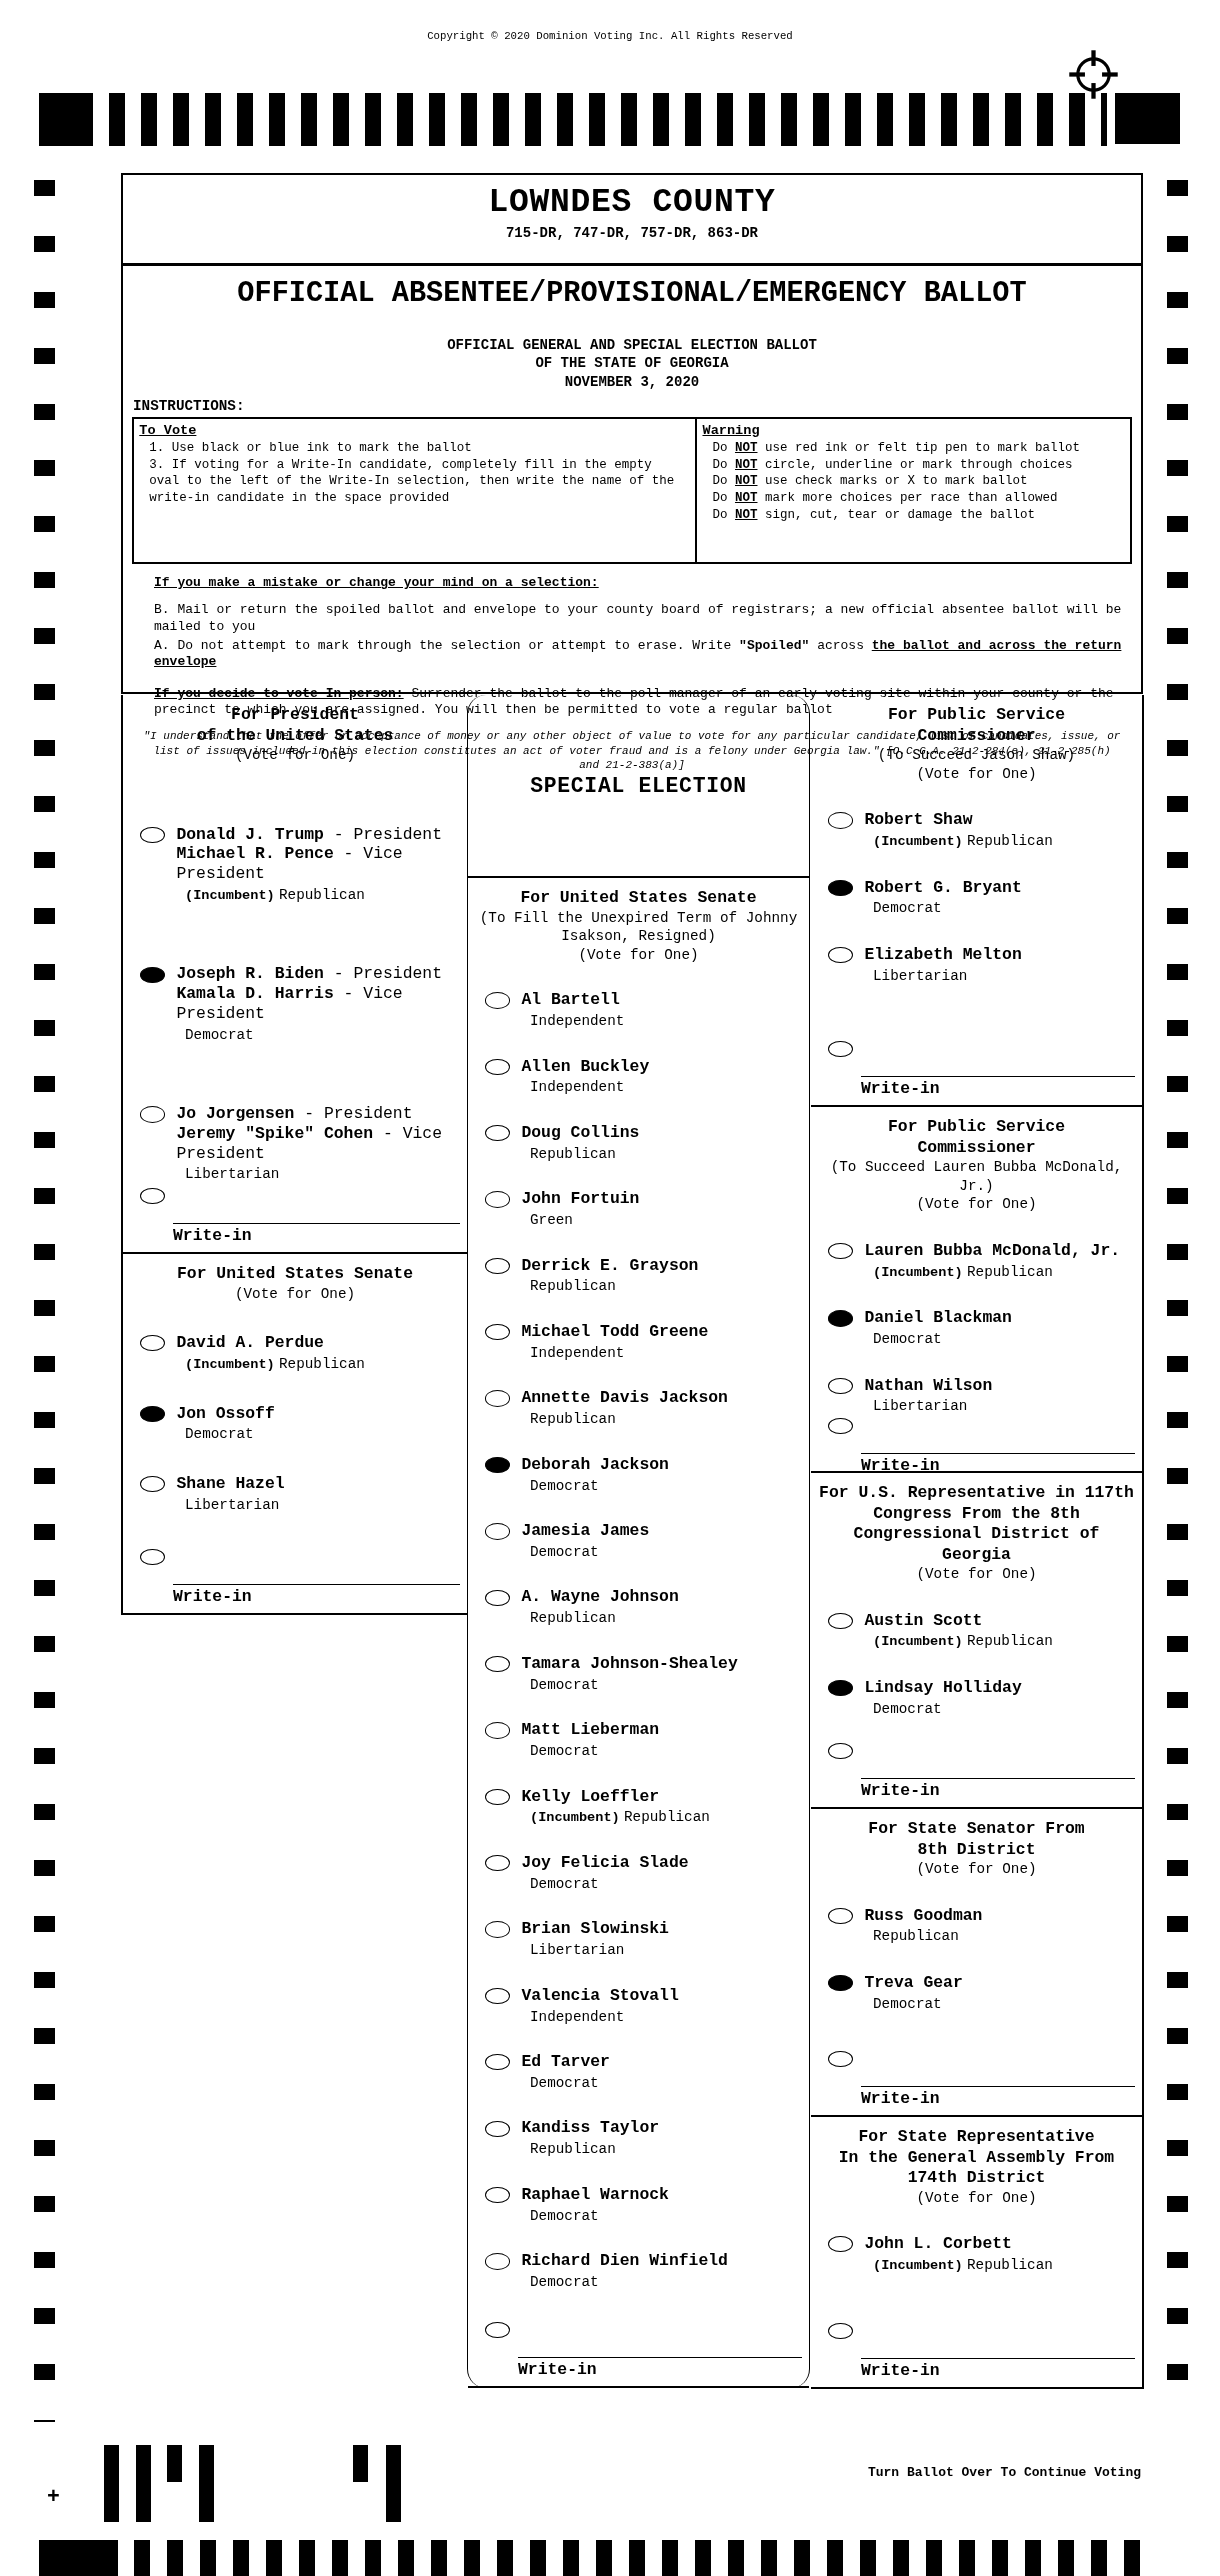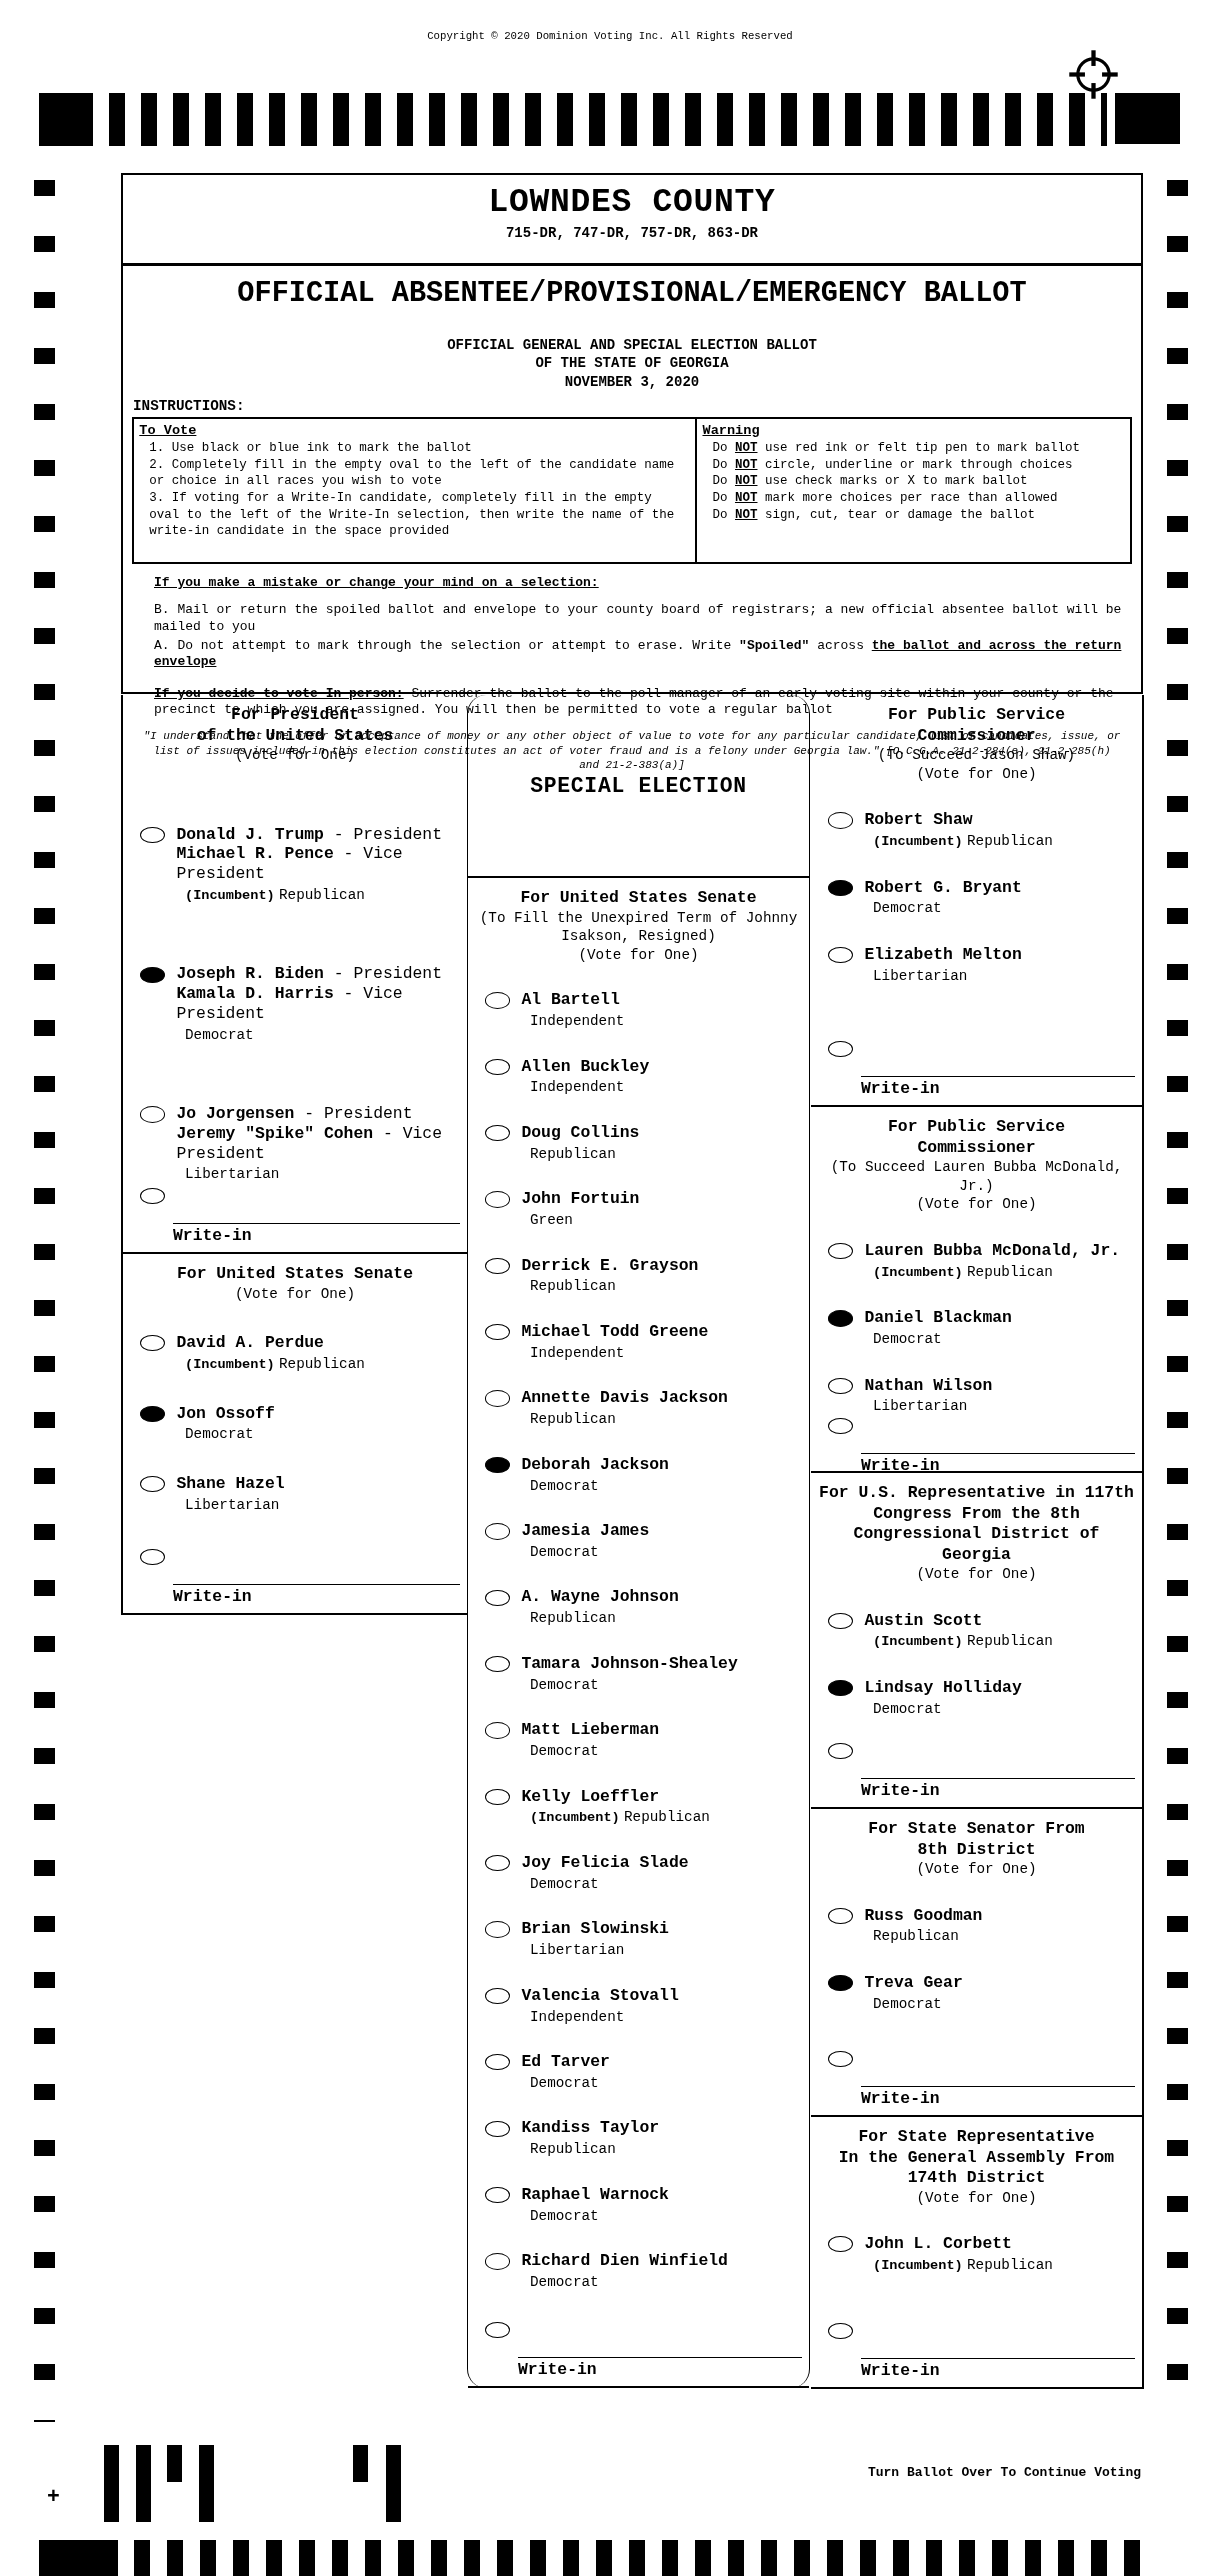--- a/index.html
+++ b/index.html
@@ -113,21 +113,20 @@
     <div class="b-title">OFFICIAL ABSENTEE/PROVISIONAL/EMERGENCY BALLOT</div>
     <div class="b-sub first">OFFICIAL GENERAL AND SPECIAL ELECTION BALLOT</div>
     <div class="b-sub">OF THE STATE OF GEORGIA</div>
     <div class="b-sub">NOVEMBER 3, 2020</div>
     <div class="instr-label">INSTRUCTIONS:</div>
 
     <div class="instr-box">
       <div class="iv-col iv-tovote">
         <div class="iv-title">To Vote</div>
         <div class="iv-item">1. Use black or blue ink to mark the ballot</div>
-        <div class="iv-item">2. Completely fill in the empty oval to the left of the candidate name or choice in all races you wish to vote</div>
         <div class="iv-item">3. If voting for a Write-In candidate, completely fill in the empty oval to the left of the Write-In selection, then write the name of the write-in candidate in the space provided</div>
       </div>
       <div class="iv-col iv-warning">
         <div class="iv-title">Warning</div>
         <div class="iv-item"><span>Do </span><span class="b u">NOT</span><span> use red ink or felt tip pen to mark ballot</span></div>
         <div class="iv-item"><span>Do </span><span class="b u">NOT</span><span> circle, underline or mark through choices</span></div>
         <div class="iv-item"><span>Do </span><span class="b u">NOT</span><span> use check marks or X to mark ballot</span></div>
         <div class="iv-item"><span>Do </span><span class="b u">NOT</span><span> mark more choices per race than allowed</span></div>
         <div class="iv-item"><span>Do </span><span class="b u">NOT</span><span> sign, cut, tear or damage the ballot</span></div>
       </div>

